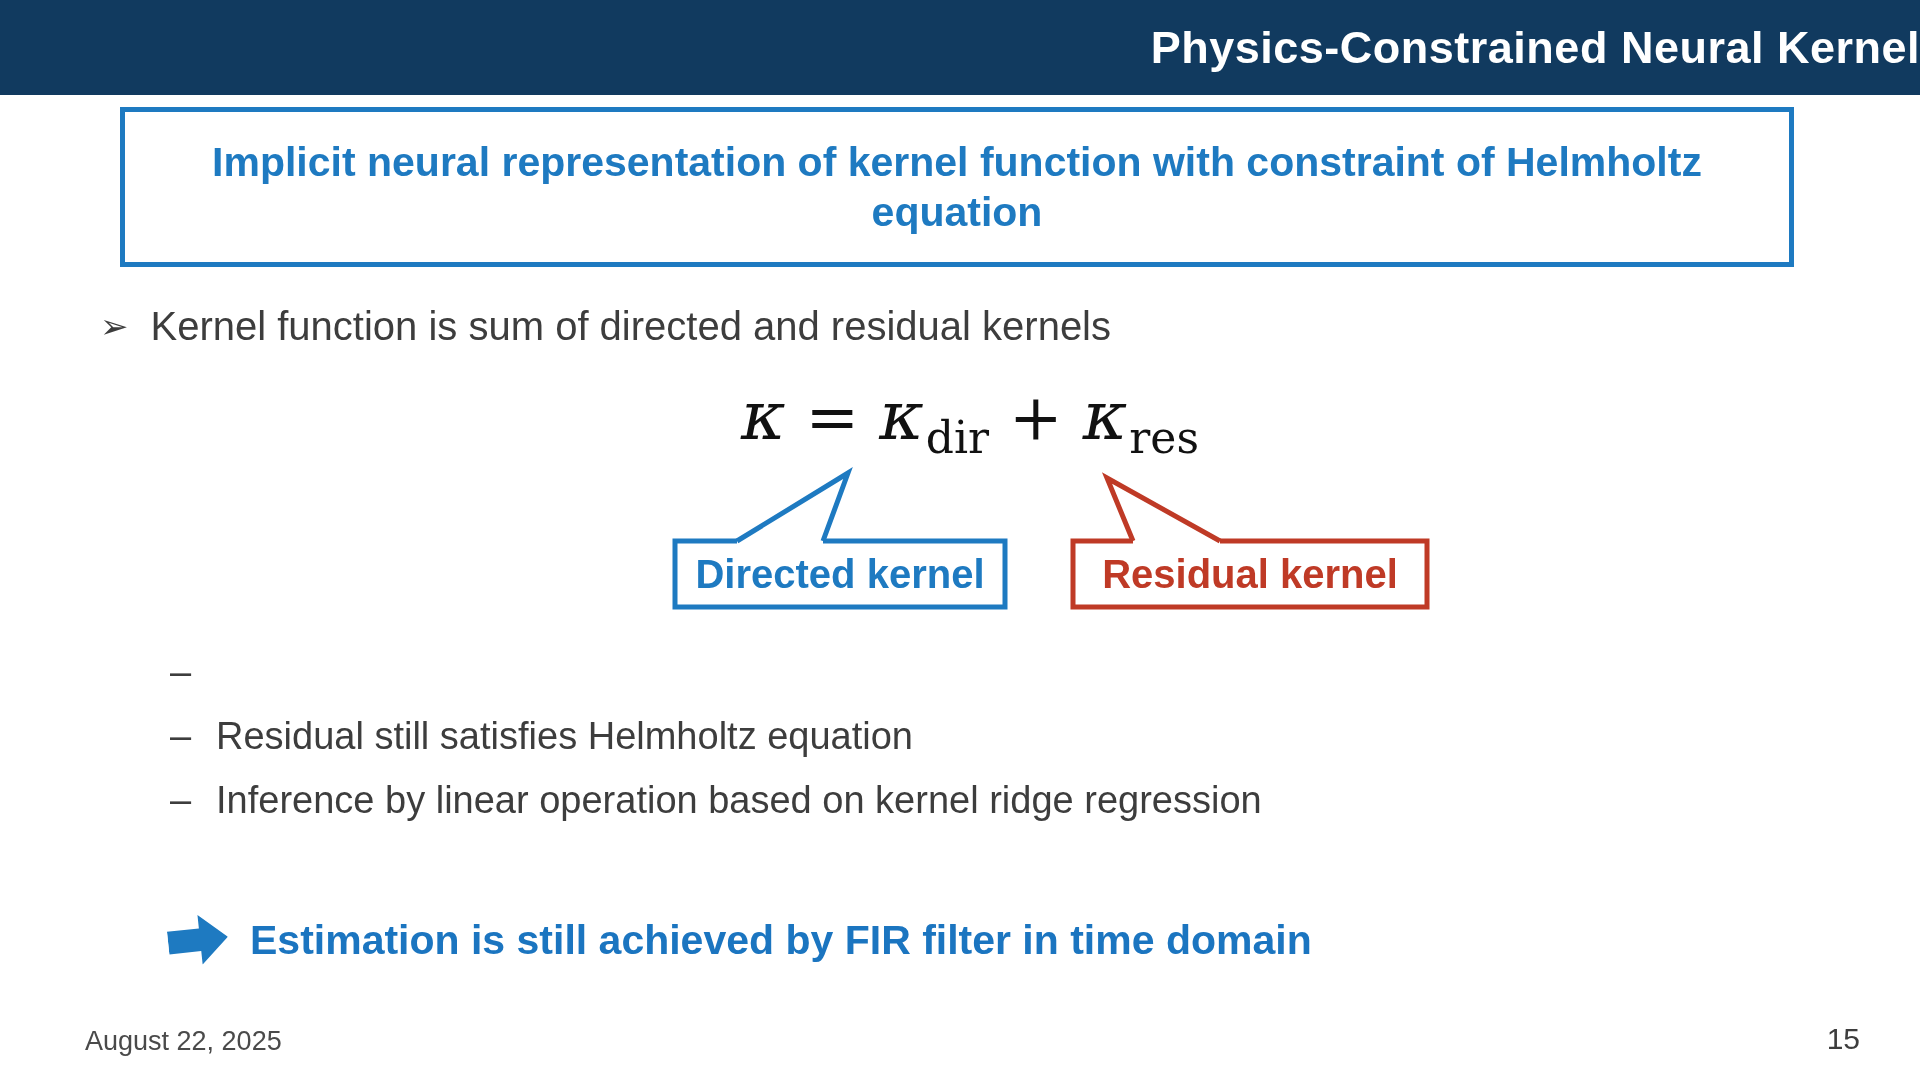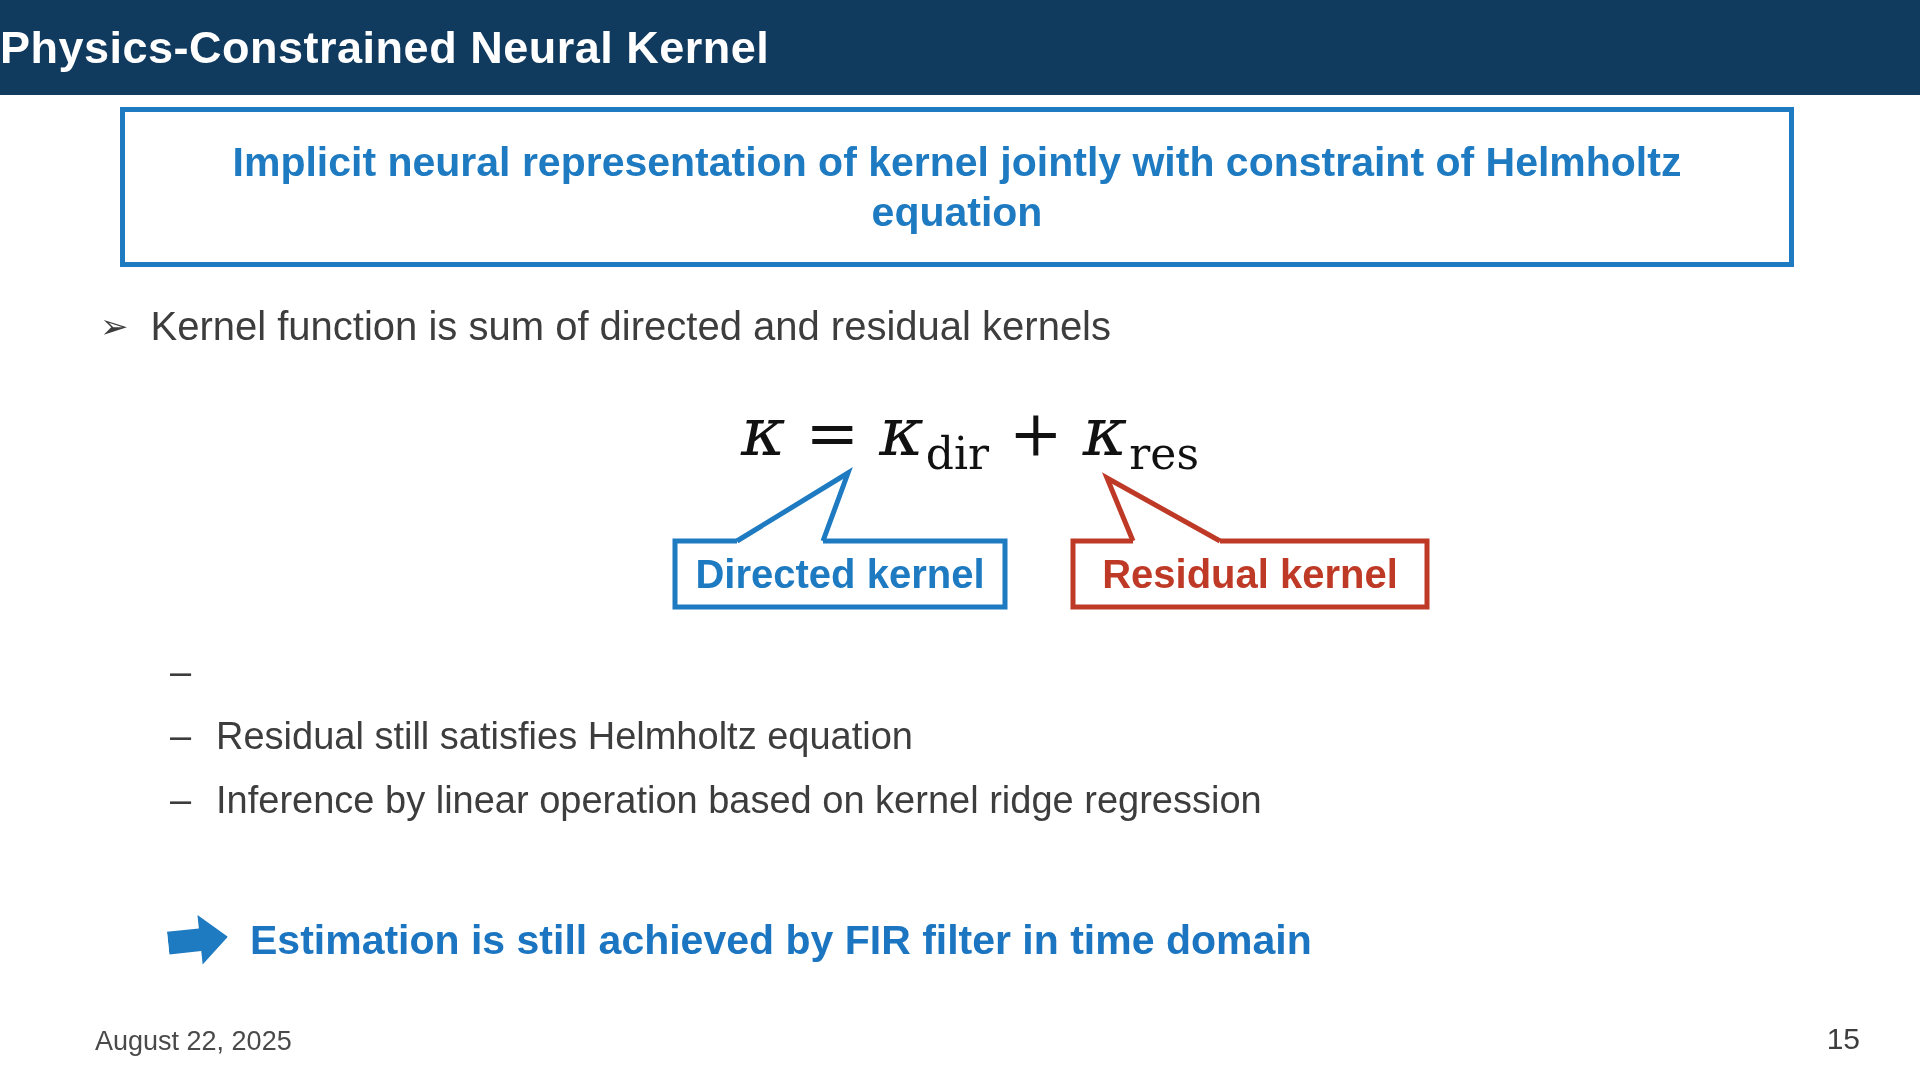--- a/index.html
+++ b/index.html
@@ -3,21 +3,21 @@
 <meta charset="utf-8">
 <style>
   html,body{margin:0;padding:0;background:#888;}
   .slide{
     position:relative;width:1920px;height:1080px;background:#ffffff;
     font-family:"Liberation Sans",sans-serif;overflow:hidden;
   }
   
   .header-bar{
     position:absolute;left:0;top:0;width:1920px;height:95px;
-    background:#113a5f;display:flex;align-items:center;justify-content:flex-start;
+    background:#113a5f;display:flex;align-items:center;justify-content:flex-end;
   }
   .header-title{
     color:#ffffff;font-size:45px;font-weight:bold;letter-spacing:.5px;
   }
   
   .topic-box{
     position:absolute;left:120px;top:107px;width:1674px;height:160px;
     border:5px solid #1e7ac1;box-sizing:border-box;
     display:flex;align-items:center;justify-content:center;
   }
@@ -30,21 +30,21 @@
     position:absolute;left:100px;top:300px;width:1760px;
     display:flex;align-items:flex-start;
   }
   .bullet-marker{
     color:#3d3d3d;font-size:34px;line-height:52px;margin-right:22px;
     font-family:"DejaVu Sans",sans-serif;
   }
   .bullet-text{color:#3d3d3d;font-size:40px;line-height:52px;}
   
   .formula{
-    position:absolute;left:680px;top:392px;width:580px;text-align:center;
+    position:absolute;left:680px;top:376px;width:580px;text-align:center;
     font-family:"DejaVu Serif",serif;color:#111111;white-space:nowrap;
   }
   .mvar{font-style:italic;font-size:68px;}
   .mop{font-size:64px;margin:0 20px;}
   .msub{font-size:44px;display:inline-block;transform:translateY(14px);margin-left:2px;}
   
   .callout-svg{position:absolute;left:640px;top:460px;width:810px;height:160px;}
   .callout-label{
     position:absolute;display:flex;align-items:center;justify-content:center;
     font-size:40px;font-weight:bold;
@@ -60,34 +60,34 @@
     font-family:"DejaVu Serif",serif;font-style:italic;font-weight:bold;
     font-size:38px;padding:0 10px;
   }
   
   .conclusion-row{
     position:absolute;left:168px;top:912px;display:flex;align-items:center;
   }
   .arrow-icon{width:60px;height:50px;transform:rotate(-6deg);margin-right:22px;flex:0 0 60px;}
   .conclusion-text{color:#1b75c0;font-size:41px;font-weight:bold;line-height:56px;}
   
-  .footer-date{position:absolute;left:95px;top:1026px;font-size:27px;color:#4a4a4a;}
+  .footer-date{position:absolute;left:85px;top:1026px;font-size:27px;color:#4a4a4a;}
   .footer-page{position:absolute;right:60px;top:1022px;font-size:30px;color:#3d3d3d;}
 </style>
 </head>
 <body>
 
 <div class="slide">
 
   <div class="header-bar">
     <div class="header-title">Physics-Constrained Neural Kernel</div>
   </div>
 
   <div class="topic-box">
-    <div class="topic-text">Implicit neural representation of kernel jointly with constraint of Helmholtz equation</div>
+    <div class="topic-text">Implicit neural representation of kernel function with constraint of Helmholtz equation</div>
   </div>
 
   <div class="bullet-row">
     <span class="bullet-marker">➢</span>
     <span class="bullet-text">Kernel function is sum of directed and residual kernels</span>
   </div>
 
   <div class="formula">
     <span class="mvar">κ</span><span class="mop">=</span><span class="mvar">κ</span><span class="msub">dir</span><span class="mop">+</span><span class="mvar">κ</span><span class="msub">res</span>
   </div>

